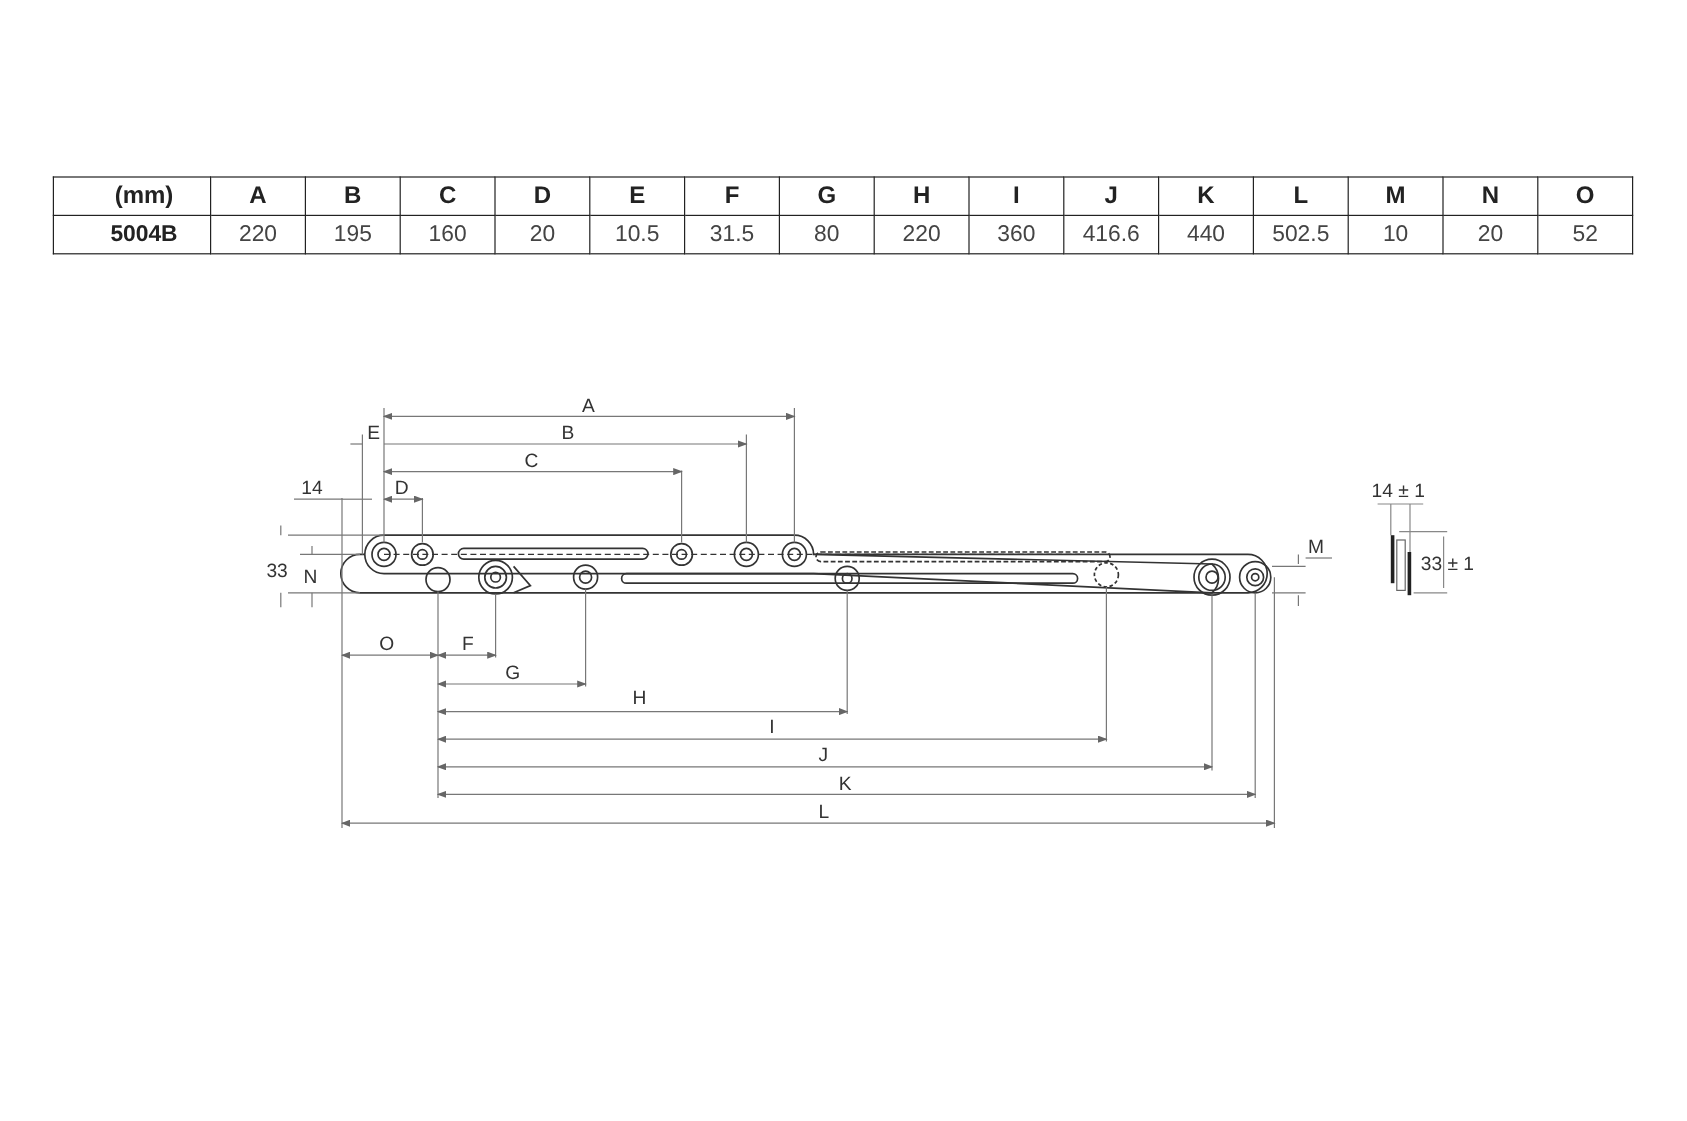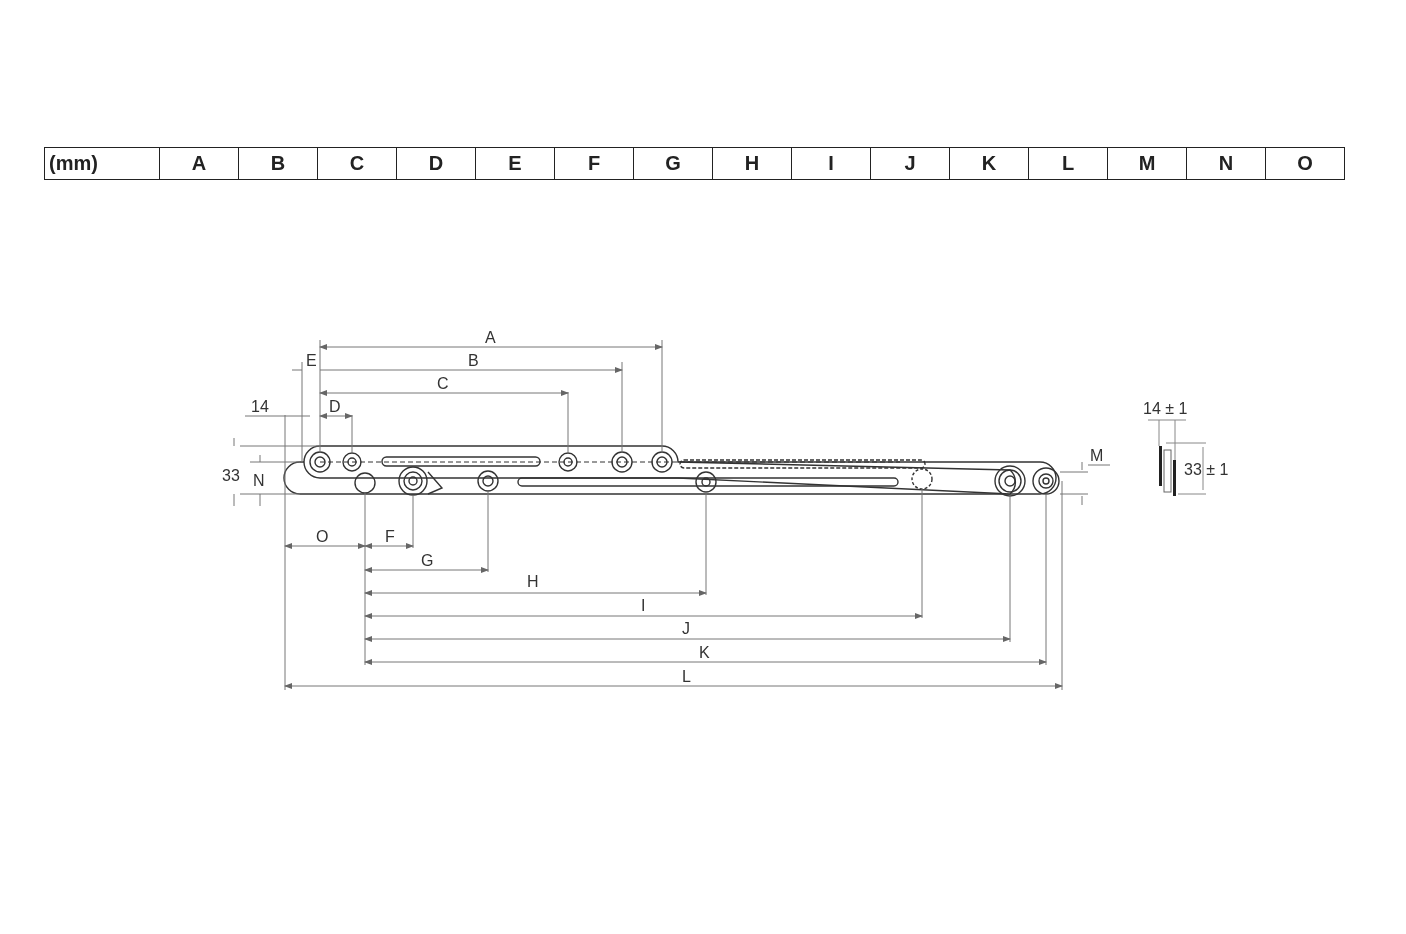--- a/index.html
+++ b/index.html
@@ -1,20 +1,20 @@
 <!DOCTYPE html>
 <html><head>
 <meta charset="utf-8">
 <style>
   html, body { margin:0; padding:0; background:#ffffff; }
   body { width:1406px; height:934px; position:relative; overflow:hidden; font-family:"Liberation Sans", sans-serif; color:#222; }
   table.dims { position:absolute; left:44px; top:147px; border-collapse:collapse; }
   table.dims td { border:1.5px solid #222; height:31px; text-align:center; font-size:19px; padding:0; font-family:"Liberation Sans", sans-serif; }
   table.dims tr.head td { font-weight:bold; font-size:20px; }
-  table.dims td.label { text-align:left; padding-left:4px; width:110px; }
+  table.dims td.label { text-align:center; padding-left:20px; width:110px; }
   table.dims tr.vals td { color:#444; }
   table.dims tr.vals td.label { font-weight:bold; color:#222; }
   table.dims td.c { width:78px; }
   svg.drawing { position:absolute; left:0; top:0; }
   .dimtxt { font-family:"Liberation Sans", sans-serif; font-size:16px; fill:#333; }
 </style>
 </head>
 <body>
 
 <table class="dims">
@@ -29,20 +29,38 @@
     <td class="c">F</td>
     <td class="c">G</td>
     <td class="c">H</td>
     <td class="c">I</td>
     <td class="c">J</td>
     <td class="c">K</td>
     <td class="c">L</td>
     <td class="c">M</td>
     <td class="c">N</td>
     <td class="c">O</td>
+  </tr>
+  <tr class="vals">
+    <td class="label">5004B</td>
+    <td class="c">220</td>
+    <td class="c">195</td>
+    <td class="c">160</td>
+    <td class="c">20</td>
+    <td class="c">10.5</td>
+    <td class="c">31.5</td>
+    <td class="c">80</td>
+    <td class="c">220</td>
+    <td class="c">360</td>
+    <td class="c">416.6</td>
+    <td class="c">440</td>
+    <td class="c">502.5</td>
+    <td class="c">10</td>
+    <td class="c">20</td>
+    <td class="c">52</td>
   </tr>
 </tbody>
   </table>
 
 <svg class="drawing" width="1406" height="934" viewBox="0 0 1406 934">
   <defs>
     <marker id="arr" markerWidth="8" markerHeight="6" refX="7" refY="3" orient="auto-start-reverse">
       <path d="M0,0 L8,3 L0,6 z" fill="#666"></path>
     </marker>
   </defs>

